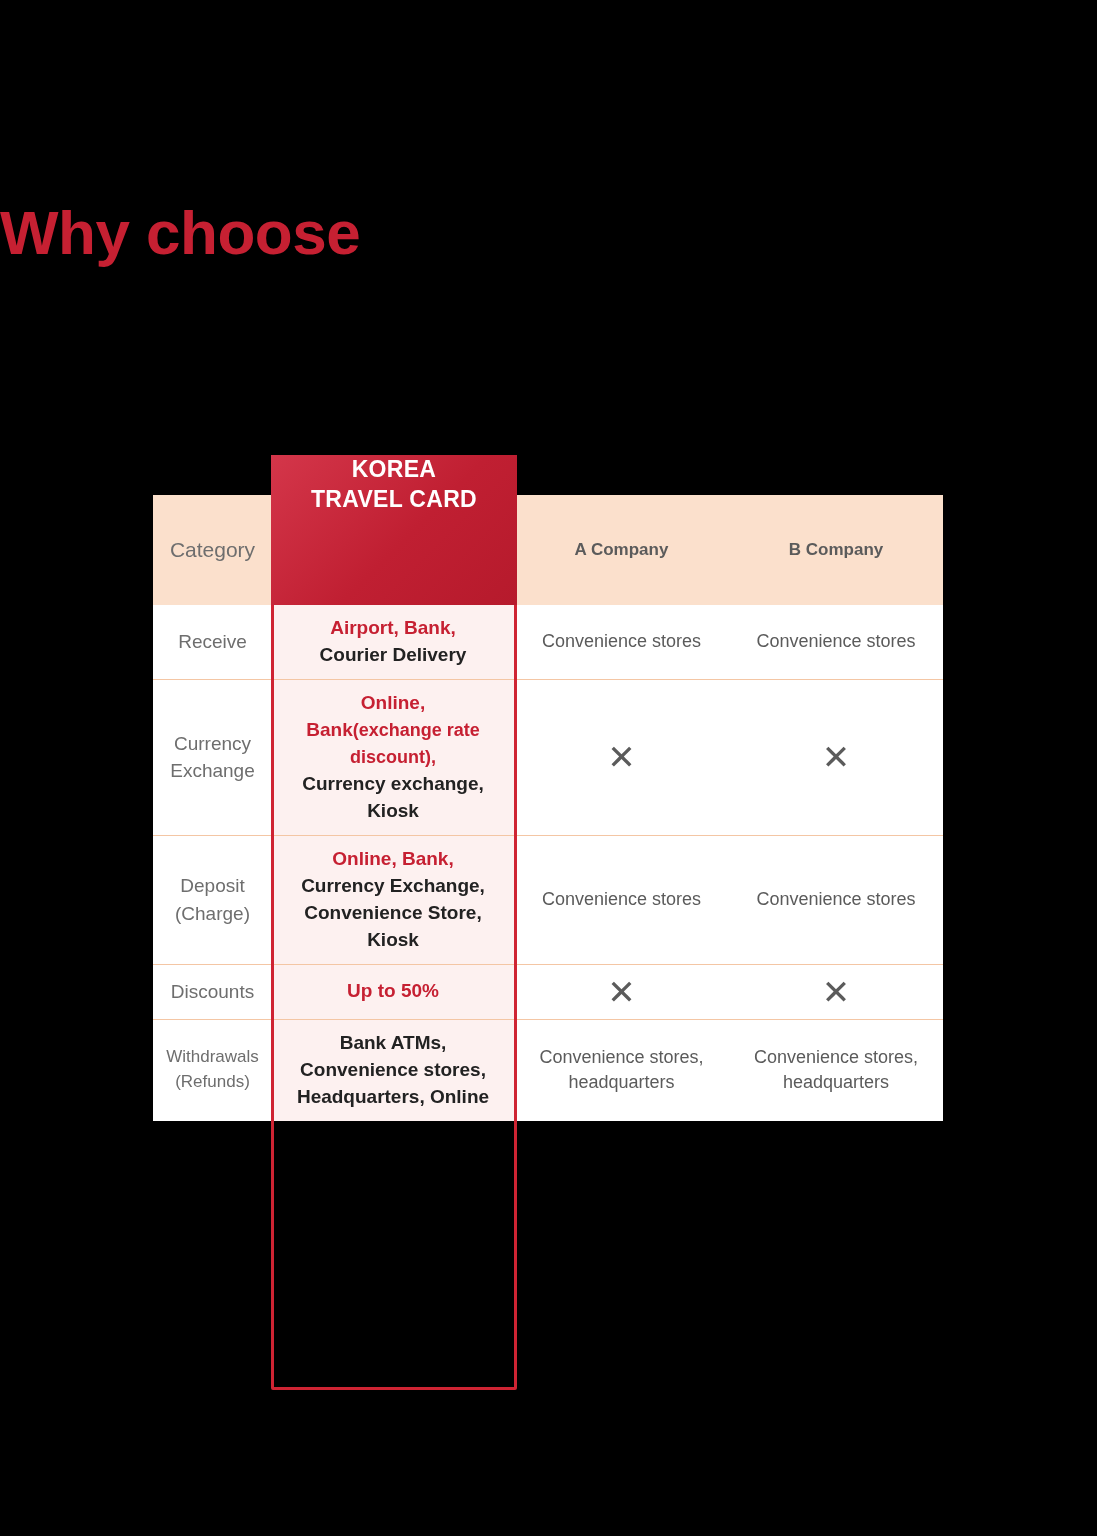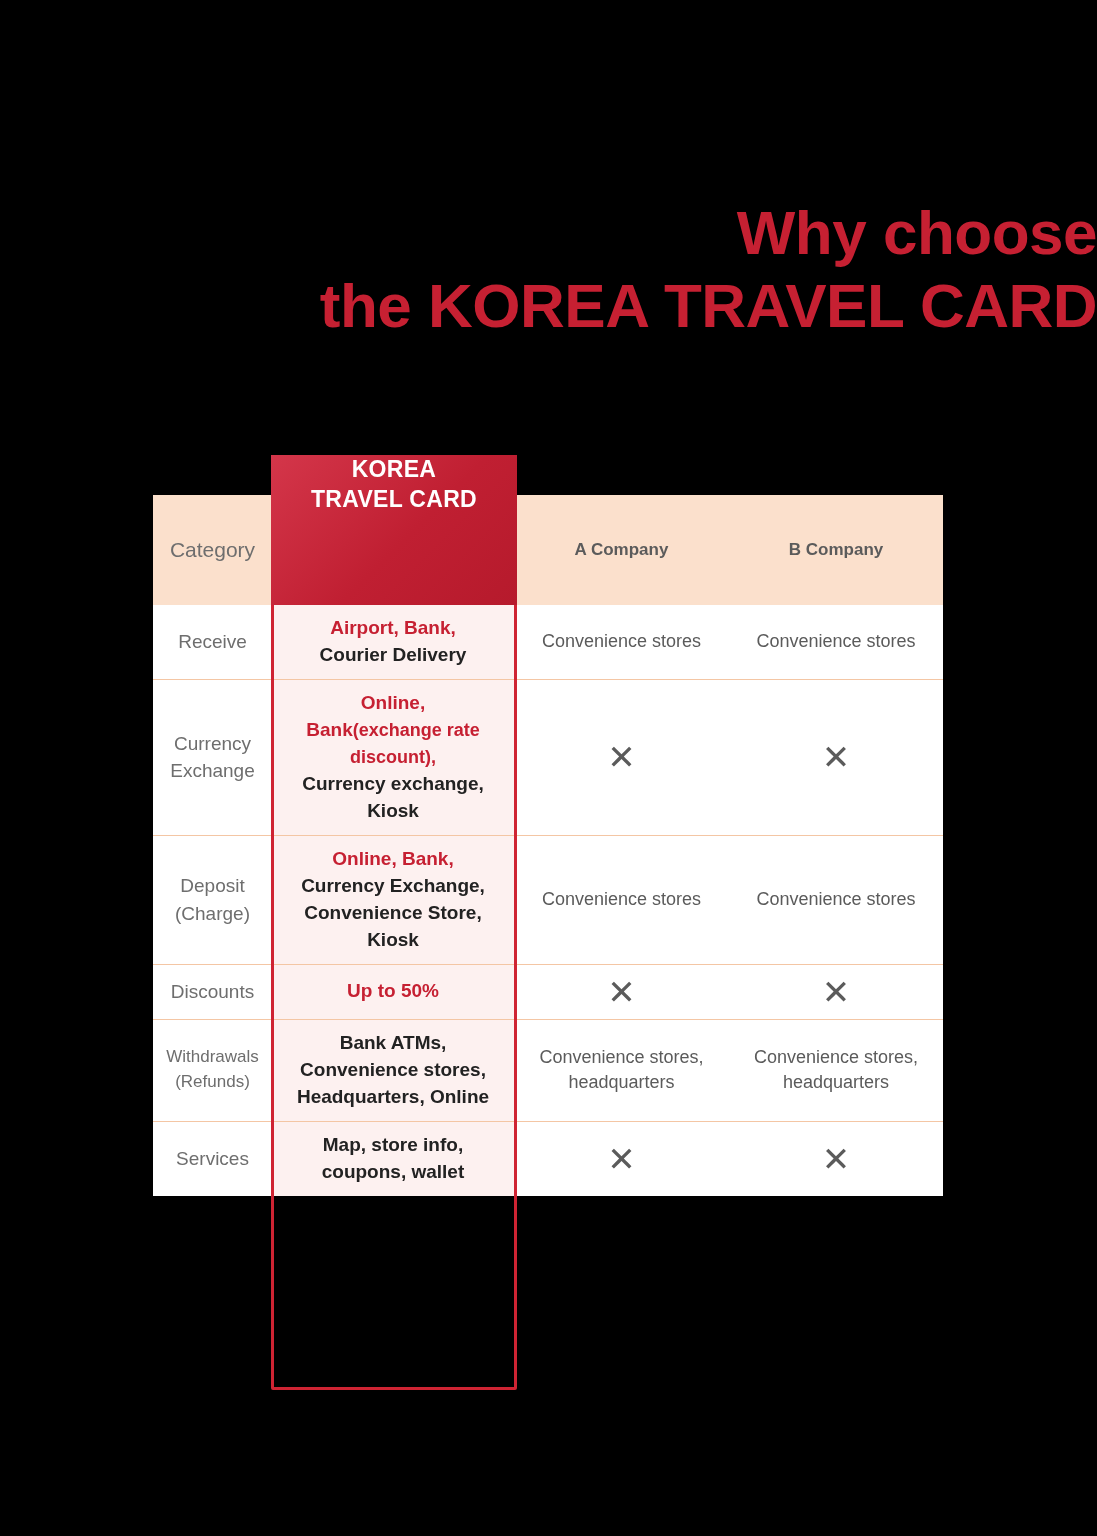--- a/index.html
+++ b/index.html
@@ -14,21 +14,21 @@
     font-family: "Liberation Sans", sans-serif;
     overflow: hidden;
   }
 
   
   .title-block {
     position: absolute;
     top: 196px;
     left: 0;
     width: 1097px;
-    text-align: right;
+    text-align: left;
     color: #c62032;
     font-weight: bold;
     letter-spacing: -0.5px;
     line-height: 1.18;
   }
   .title-line1 {
     display: block;
     font-size: 62px;
     font-weight: 800;
   }
@@ -145,21 +145,20 @@
     text-align: center;
     line-height: 1.3;
     letter-spacing: 0.3px;
   }
 </style>
 </head>
 <body>
 
 <div class="title-block">
   <span class="title-line1">Why choose</span>
-  <span class="title-line2">the KOREA TRAVEL CARD</span>
 </div>
 
 <div class="table-wrap">
 
   <table class="compare">
     <colgroup>
       <col class="c-cat">
         <col class="c-korea">
         <col class="c-a">
         <col class="c-b">
@@ -247,33 +246,20 @@
         <td class="plain">
           <div>Convenience stores,</div>
           <div>headquarters</div>
         </td>
         <td class="plain">
           <div>Convenience stores,</div>
           <div>headquarters</div>
         </td>
       </tr>
 
-      <tr>
-        <td class="cat">Services</td>
-        <td class="korea">
-          <div>Map, store info,</div>
-          <div>coupons, wallet</div>
-        </td>
-        <td>
-          <span class="xmark">✕</span>
-        </td>
-        <td>
-          <span class="xmark">✕</span>
-        </td>
-      </tr>
 
     </tbody>
   </table>
 
   <div class="korea-col-frame"></div>
   <div class="korea-col-head">
     <div>
       <div>KOREA</div>
       <div>TRAVEL CARD</div>
     </div>

